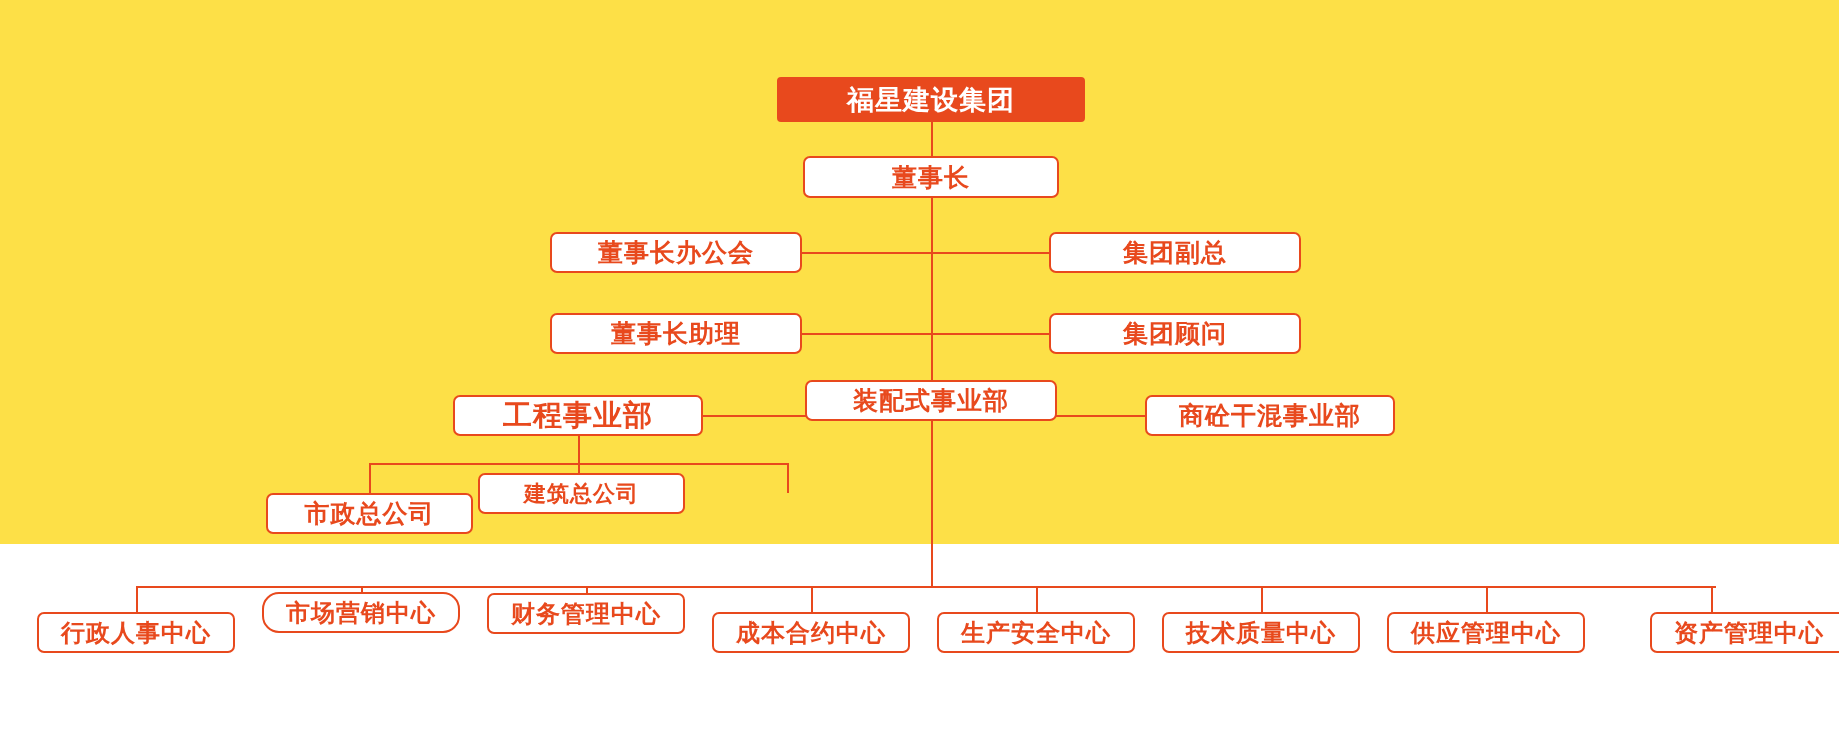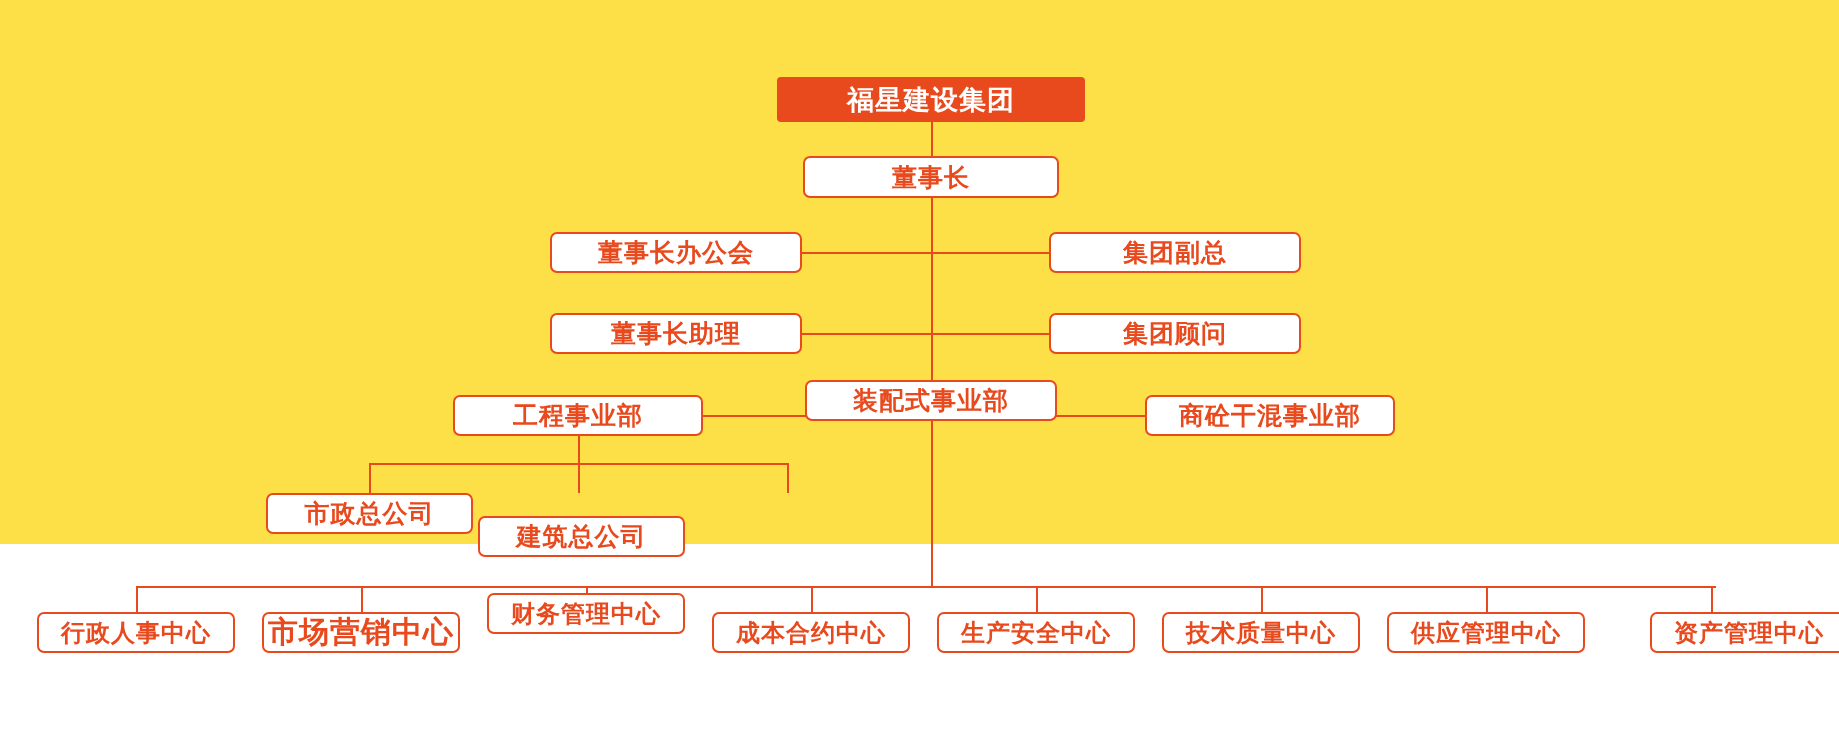--- a/index.html
+++ b/index.html
@@ -100,46 +100,46 @@
   </div>
 
   <div class="node" style="left:550px; top:313px; width:252px; height:41px; font-size:25px;">
     <span>董事长助理</span>
   </div>
 
   <div class="node" style="left:1049px; top:313px; width:252px; height:41px; font-size:25px;">
     <span>集团顾问</span>
   </div>
 
-  <div class="node" style="left:453px; top:395px; width:250px; height:41px; font-size:25px;">
+  <div class="node" style="left:453px; top:395px; width:250px; height:41px; font-size:29px;">
     <span>工程事业部</span>
   </div>
 
   <div class="node" style="left:805px; top:380px; width:252px; height:41px; font-size:25px;">
     <span>装配式事业部</span>
   </div>
 
   <div class="node" style="left:1145px; top:395px; width:250px; height:41px; font-size:25px;">
     <span>商砼干混事业部</span>
   </div>
 
   <div class="node" style="left:266px; top:493px; width:207px; height:41px; font-size:25px;">
     <span>市政总公司</span>
   </div>
 
-  <div class="node" style="left:478px; top:516px; width:207px; height:41px; font-size:25px;">
+  <div class="node" style="left:478px; top:473px; width:207px; height:41px; font-size:22px;">
     <span>建筑总公司</span>
   </div>
 
 
   <div class="node" style="left:37px; top:612px; width:198px; height:41px; font-size:24px;">
     <span>行政人事中心</span>
   </div>
 
-  <div class="node" style="left:262px; top:612px; width:198px; height:41px; font-size:30px;">
+  <div class="node" style="left:262px; top:592px; width:198px; height:41px; font-size:24px;border-radius:17px;">
     <span>市场营销中心</span>
   </div>
 
   <div class="node" style="left:487px; top:593px; width:198px; height:41px; font-size:24px;">
     <span>财务管理中心</span>
   </div>
 
   <div class="node" style="left:712px; top:612px; width:198px; height:41px; font-size:24px;">
     <span>成本合约中心</span>
   </div>

